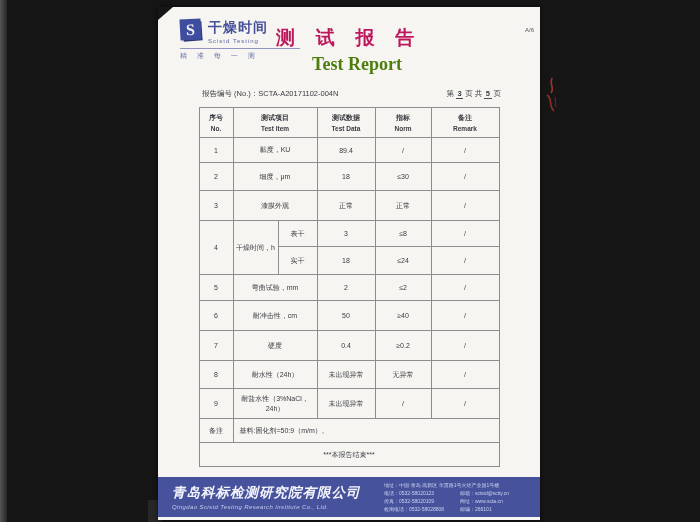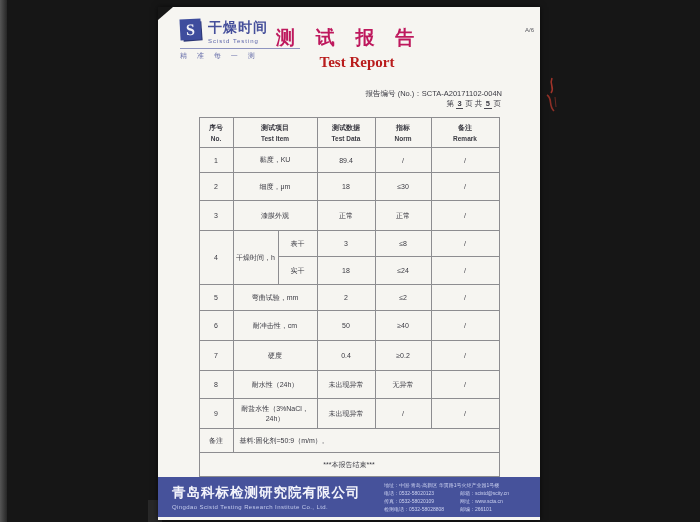--- a/index.html
+++ b/index.html
@@ -26,41 +26,41 @@
          color:#f2f3f8; font-family:"Liberation Serif",serif; font-weight:bold;
          font-size:16px; text-align:center; line-height:21px; transform:rotate(-3deg); }
   .logo-cn { font-size:14px; letter-spacing:1px; color:#46509b; font-weight:bold;
          font-family:"Liberation Serif","DejaVu Serif",serif; }
   .logo-en { font-size:6px; color:#5a63a8; letter-spacing:1px; margin-top:1px; }
   .logo-slogan { margin-top:4px; border-top:1px solid #8f95c0; padding-top:2px;
          font-size:7px; color:#6a71ab; letter-spacing:4px; white-space:nowrap; }
   .title-block { position:absolute; left:0; right:0; top:18px; text-align:center; }
   .title-cn { font-size:19px; font-weight:bold; letter-spacing:8px;
          font-family:"Liberation Serif","DejaVu Serif",serif; color:#be185d; }
-  .title-en { font-size:15px; font-weight:bold; margin-top:3px;
-         font-family:"Liberation Serif","DejaVu Serif",serif; color:#b91c1c;margin-left:16px; }
+  .title-en { font-size:18px; font-weight:bold; margin-top:3px;
+         font-family:"Liberation Serif","DejaVu Serif",serif; color:#4d7c0f;margin-left:16px; }
   .paper-code { position:absolute; right:6px; top:20px; font-size:6px; color:#55555c; }
   .red-mark { position:absolute; left:386px; top:70px; width:14px; height:36px; }
   
   .report-line { display:flex; justify-content:space-between; align-items:flex-end;
-         margin:4px 38px 0 44px; font-size:7.5px; color:#3a3a42;flex-direction:column; }
+         margin:4px 38px 0 44px; font-size:7.5px; color:#3a3a42; }
   .pageinfo span { margin:0 1px; }
   .pg-num { border-bottom:1px solid #4a4a52; padding:0 1.5px; font-weight:bold; }
   
   table.rpt { border-collapse:collapse; margin:8px auto 0 auto; table-layout:fixed;
          width:300px; }
   table.rpt td { border:1px solid #8d8d90; text-align:center; vertical-align:middle;
          font-size:7px; color:#3a3a42; padding:1px 2px; overflow:hidden; }
   table.rpt td.th { font-weight:bold; }
   table.rpt td .en { font-weight:bold; font-size:6.5px; margin-top:2px; }
   table.rpt td.left { text-align:left; padding-left:6px; }
   
   .footer { position:absolute; left:0; right:0; bottom:3px; height:40px;
          background:#46529b; display:flex; align-items:center; padding:0 8px 0 14px; }
-  .f-left { width:212px; }
+  .f-left { width:212px;font-style:italic; }
   .f-co-cn { color:#f3f4fb; font-weight:bold; font-size:13.5px; letter-spacing:1px;
          font-family:"Liberation Serif","DejaVu Serif",serif; white-space:nowrap; }
   .f-co-en { color:#c3cbed; font-size:6px; letter-spacing:.4px; margin-top:2px;
          white-space:nowrap; }
   .f-right { flex:1; color:#ccd2f0; font-size:5px; line-height:8px; }
   .f-grid { display:grid; grid-template-columns:1fr 1fr; column-gap:4px; }
   .f-line { white-space:nowrap; }
 </style>
 </head>
 <body>

